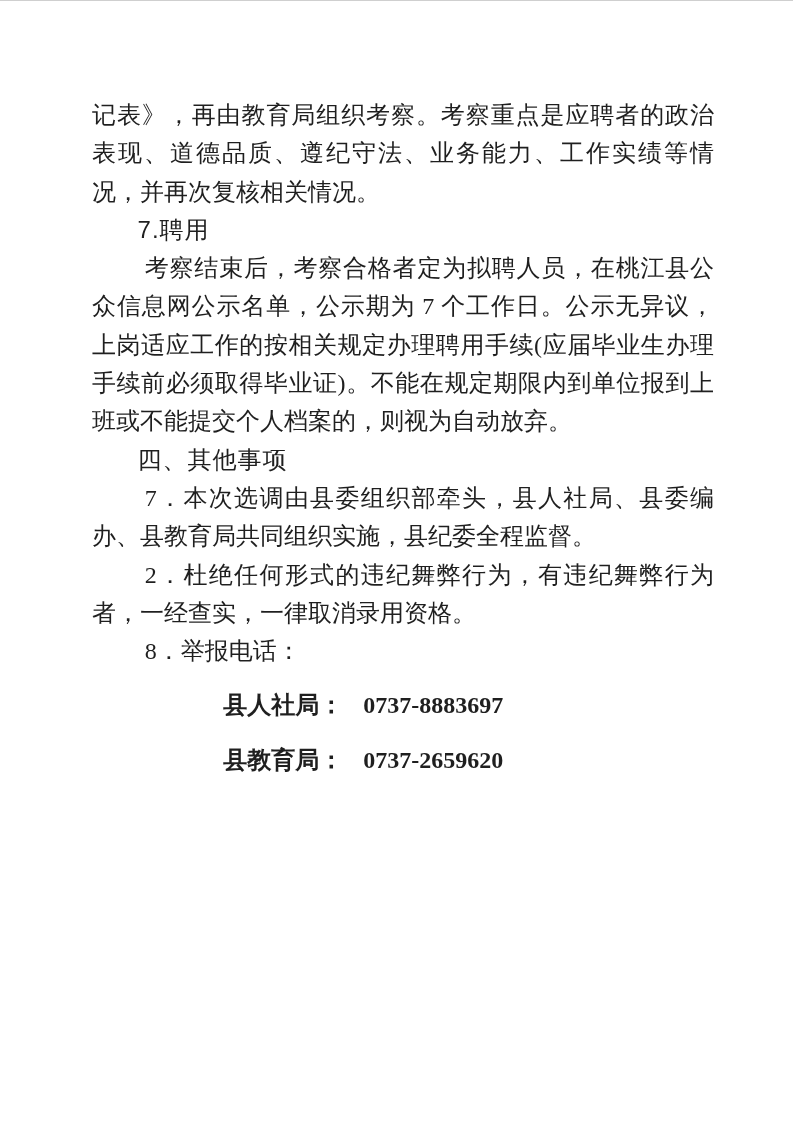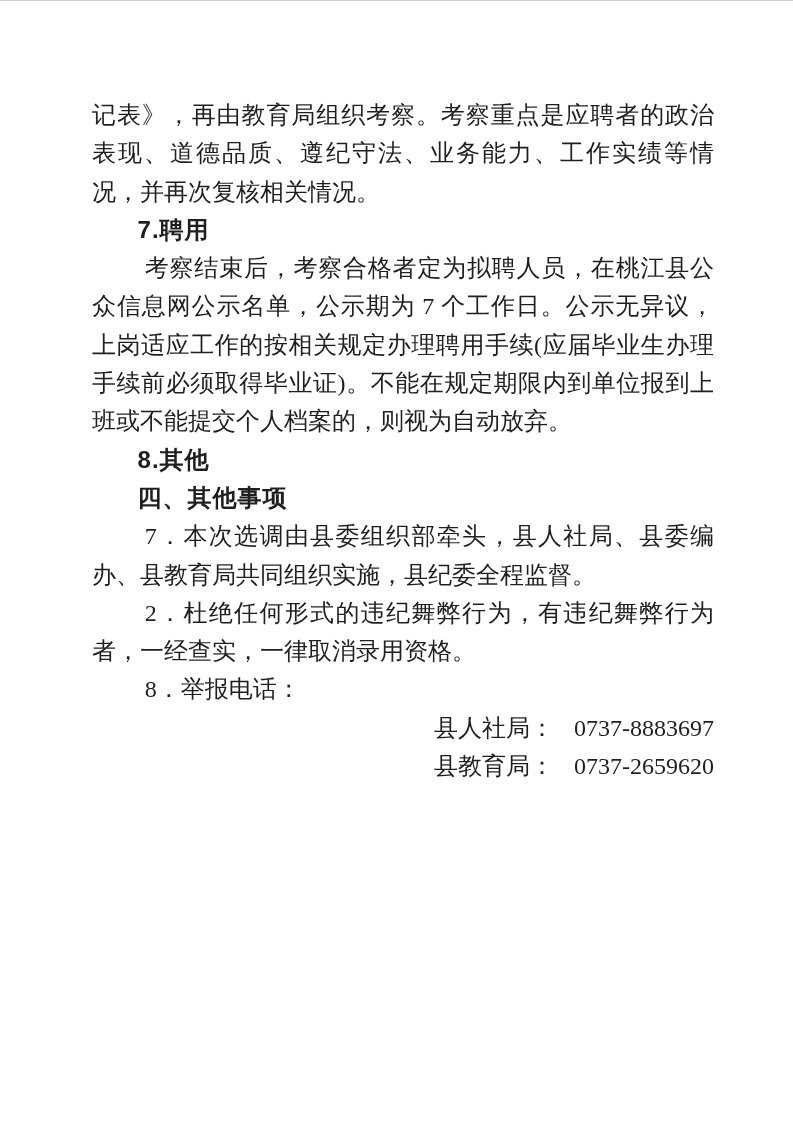--- a/index.html
+++ b/index.html
@@ -40,32 +40,33 @@
     padding: 0;
     text-indent: 2.2em;
   }
   .para.no-indent {
     text-indent: 0;
   }
   .heading {
     margin: 0;
     padding: 0;
     font-size: 24px;
-    font-weight: bold;
+    font-weight: normal;
     text-indent: 1.9em;
     text-align: left;
     font-family: "Liberation Sans", "DejaVu Sans", sans-serif;
     letter-spacing: 1px;
   }
   .contact-line {
-    margin: 0;
+    margin: 16px;
     padding: 0;
     text-indent: 2.4em;
-    text-align: right;
+    text-align: left;
     white-space: nowrap;
+    font-weight: bold;
   }
   .contact-label {
     display: inline-block;
     width: 140px;
   }
   .contact-phone {
     display: inline-block;
   }
   .page-number {
     position: absolute;
@@ -82,21 +83,20 @@
 <div class="page">
   <div class="scan-edge-line"></div>
 
   <div class="content">
     <p class="para no-indent">记表》，再由教育局组织考察。考察重点是应聘者的政治表现、道德品质、遵纪守法、业务能力、工作实绩等情况，并再次复核相关情况。</p>
 
     <h3 class="heading">7.聘用</h3>
 
     <p class="para">考察结束后，考察合格者定为拟聘人员，在桃江县公众信息网公示名单，公示期为 7 个工作日。公示无异议，上岗适应工作的按相关规定办理聘用手续(应届毕业生办理手续前必须取得毕业证)。不能在规定期限内到单位报到上班或不能提交个人档案的，则视为自动放弃。</p>
 
-    <h3 class="heading">8.其他</h3>
 
 
     <h3 class="heading">四、其他事项</h3>
 
     <p class="para">7．本次选调由县委组织部牵头，县人社局、县委编办、县教育局共同组织实施，县纪委全程监督。</p>
 
     <p class="para">2．杜绝任何形式的违纪舞弊行为，有违纪舞弊行为者，一经查实，一律取消录用资格。</p>
 
     <p class="para">8．举报电话：</p>
 

